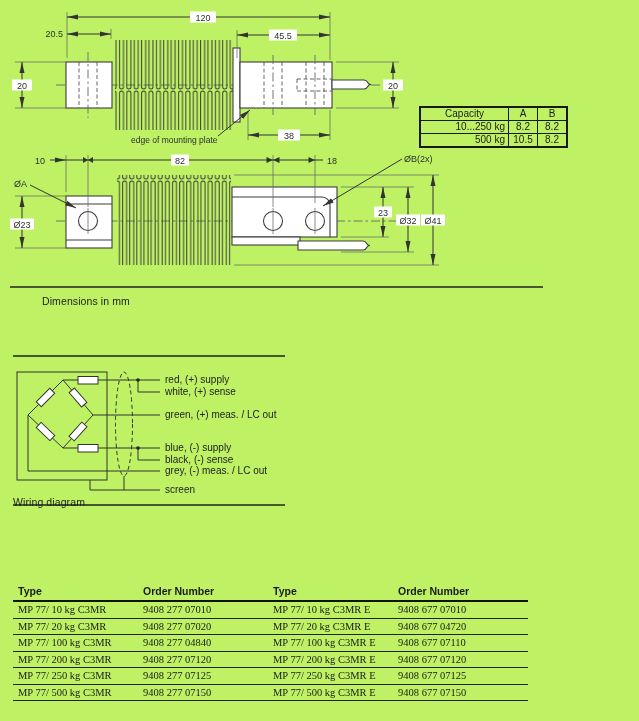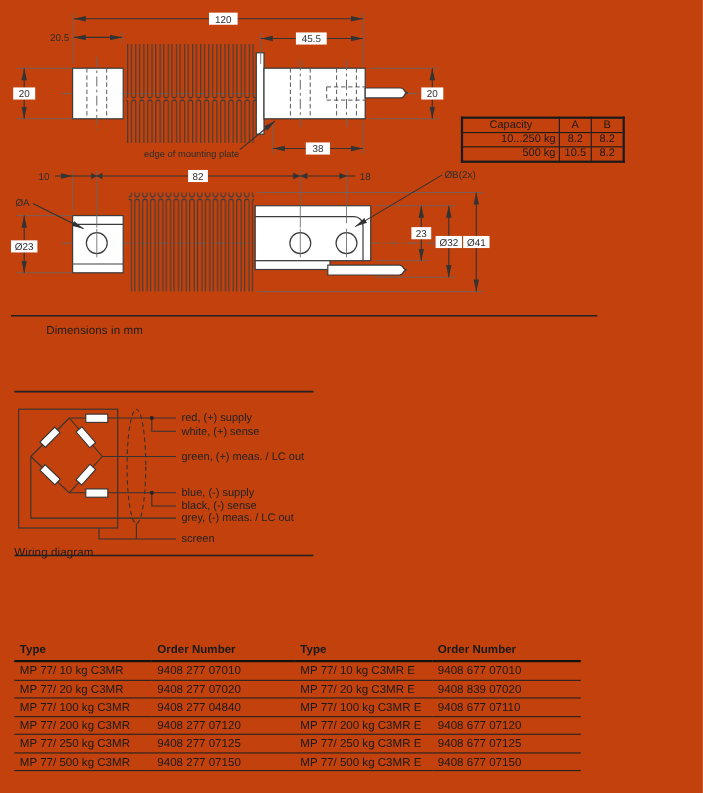--- a/index.html
+++ b/index.html
@@ -1,17 +1,17 @@
 <!DOCTYPE html>
 <html><head>
 <meta charset="utf-8">
 <style>
   html,body{margin:0;padding:0;background:#fff;}
   .page{
-    position:relative;width:639px;height:721px;background:#c2410c;overflow:hidden;
+    position:relative;width:639px;height:721px;background:#bef264;overflow:hidden;
     font-family:"Liberation Sans","DejaVu Sans",sans-serif;color:#1a1a1a;
   }
   svg text{font-family:"Liberation Sans","DejaVu Sans",sans-serif;fill:#2e2e2e;}
   .dimtxt{font-size:9px;}
   .notetxt{font-size:8.5px;}
   .wiretxt{font-size:10px;fill:#222;}
   .caption{position:absolute;font-size:10.5px;color:#1d1d1d;letter-spacing:.1px;}
   .dims-caption{left:10px;top:295px;padding-left:32px;}
   .wiring-caption{left:13px;top:496px;}
 
@@ -21,21 +21,21 @@
   .cap-table th,.cap-table td{border:1px solid #1a1a1a;padding:0 3px;height:12px;line-height:12px;font-weight:normal;white-space:nowrap;}
   .cap-table .c1{width:60px;margin-left:16px;}
   .cap-table .c2{width:22px;text-align:center;}
   .cap-table .c3{width:22px;text-align:center;}
   .cap-table th.c1{text-align:center;}
   .cap-table td.c1{text-align:right;padding-left:24px;}
 
   
   .order-table{position:absolute;left:13px;top:583px;width:515px;border-collapse:collapse;table-layout:fixed;font-size:10.5px;}
   .order-table th{font-weight:bold;text-align:left;padding:2px 0 3px 5px;border-bottom:2px solid #111;white-space:nowrap;}
-  .order-table td{padding:2px 0 1px 5px;line-height:12.5px;border-bottom:1px solid #222;white-space:nowrap;}
+  .order-table td{padding:2px 0 1px 5px;line-height:12.5px;border-bottom:1px solid #222;white-space:nowrap;font-family:Liberation Serif, serif;}
 
   .svg-abs{position:absolute;left:0;}
 </style>
 </head>
 <body>
 
 <div class="page">
 
   <svg class="svg-abs" style="top:0" width="639" height="292" viewBox="0 0 639 292">
     <defs>
@@ -279,21 +279,21 @@
       <tr>
         <td>MP 77/ 10 kg C3MR</td>
         <td>9408 277 07010</td>
         <td>MP 77/ 10 kg C3MR E</td>
         <td>9408 677 07010</td>
       </tr>
       <tr>
         <td>MP 77/ 20 kg C3MR</td>
         <td>9408 277 07020</td>
         <td>MP 77/ 20 kg C3MR E</td>
-        <td>9408 839 07020</td>
+        <td>9408 677 04720</td>
       </tr>
       <tr>
         <td>MP 77/ 100 kg C3MR</td>
         <td>9408 277 04840</td>
         <td>MP 77/ 100 kg C3MR E</td>
         <td>9408 677 07110</td>
       </tr>
       <tr>
         <td>MP 77/ 200 kg C3MR</td>
         <td>9408 277 07120</td>

